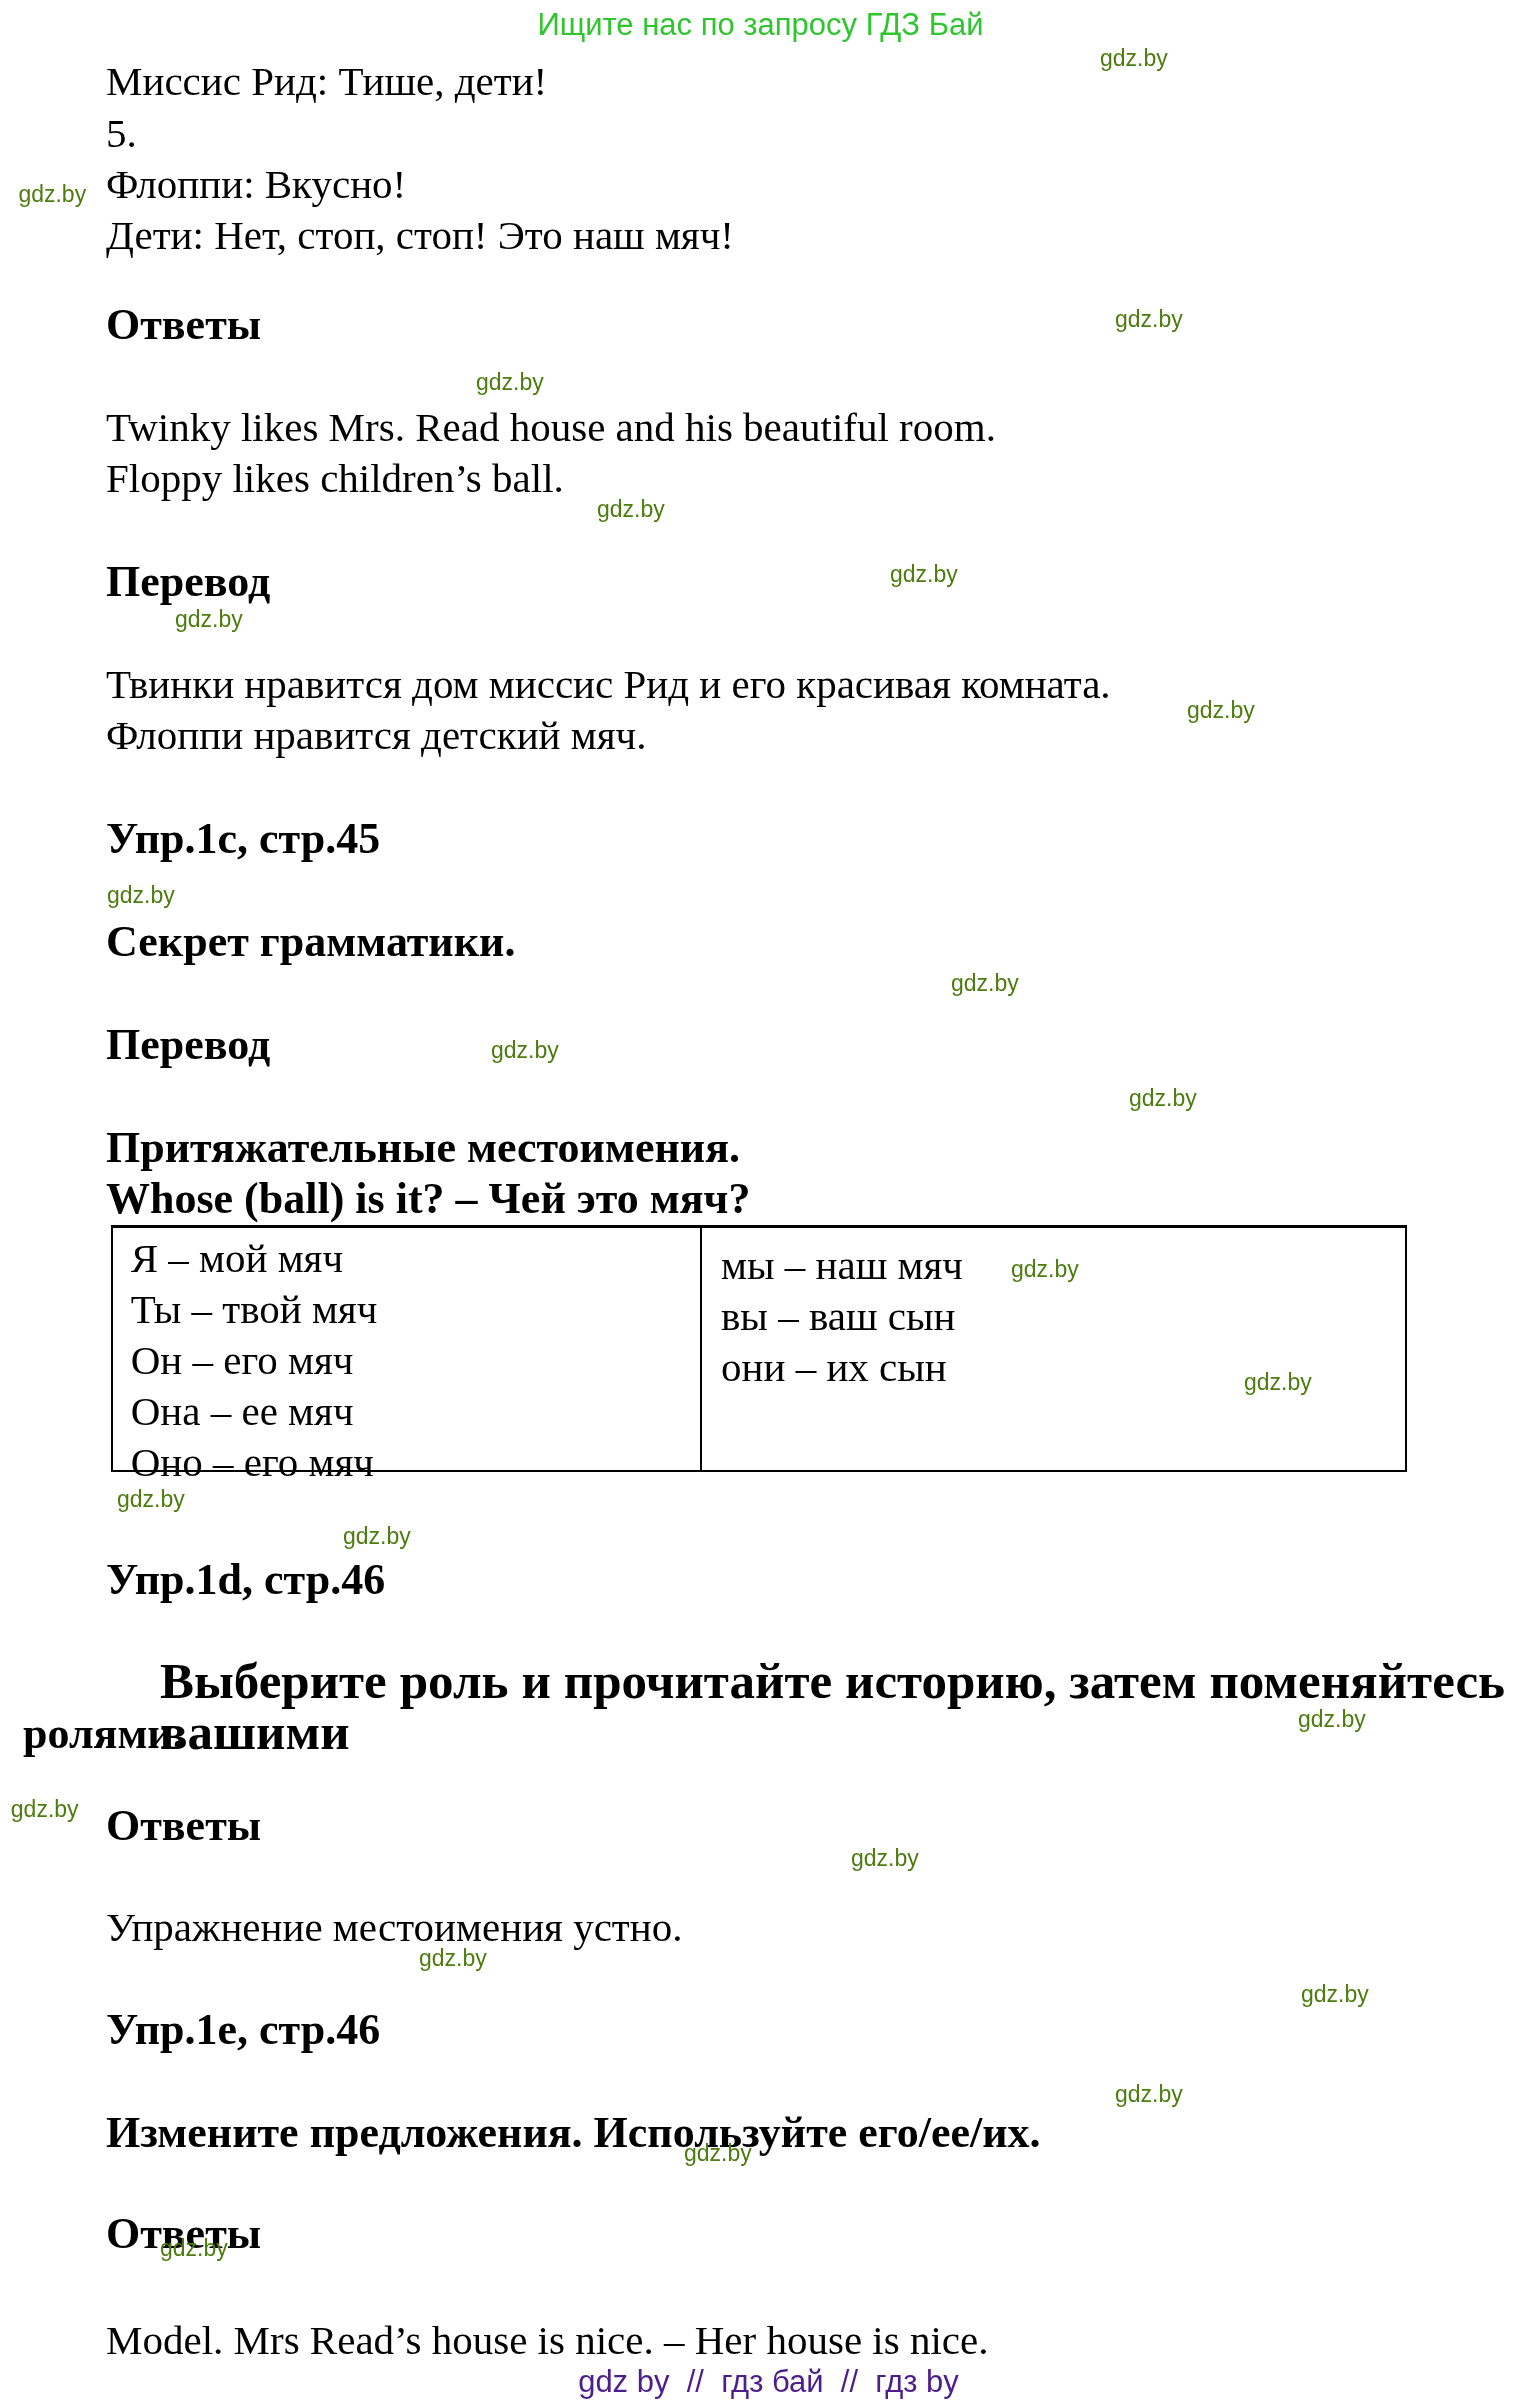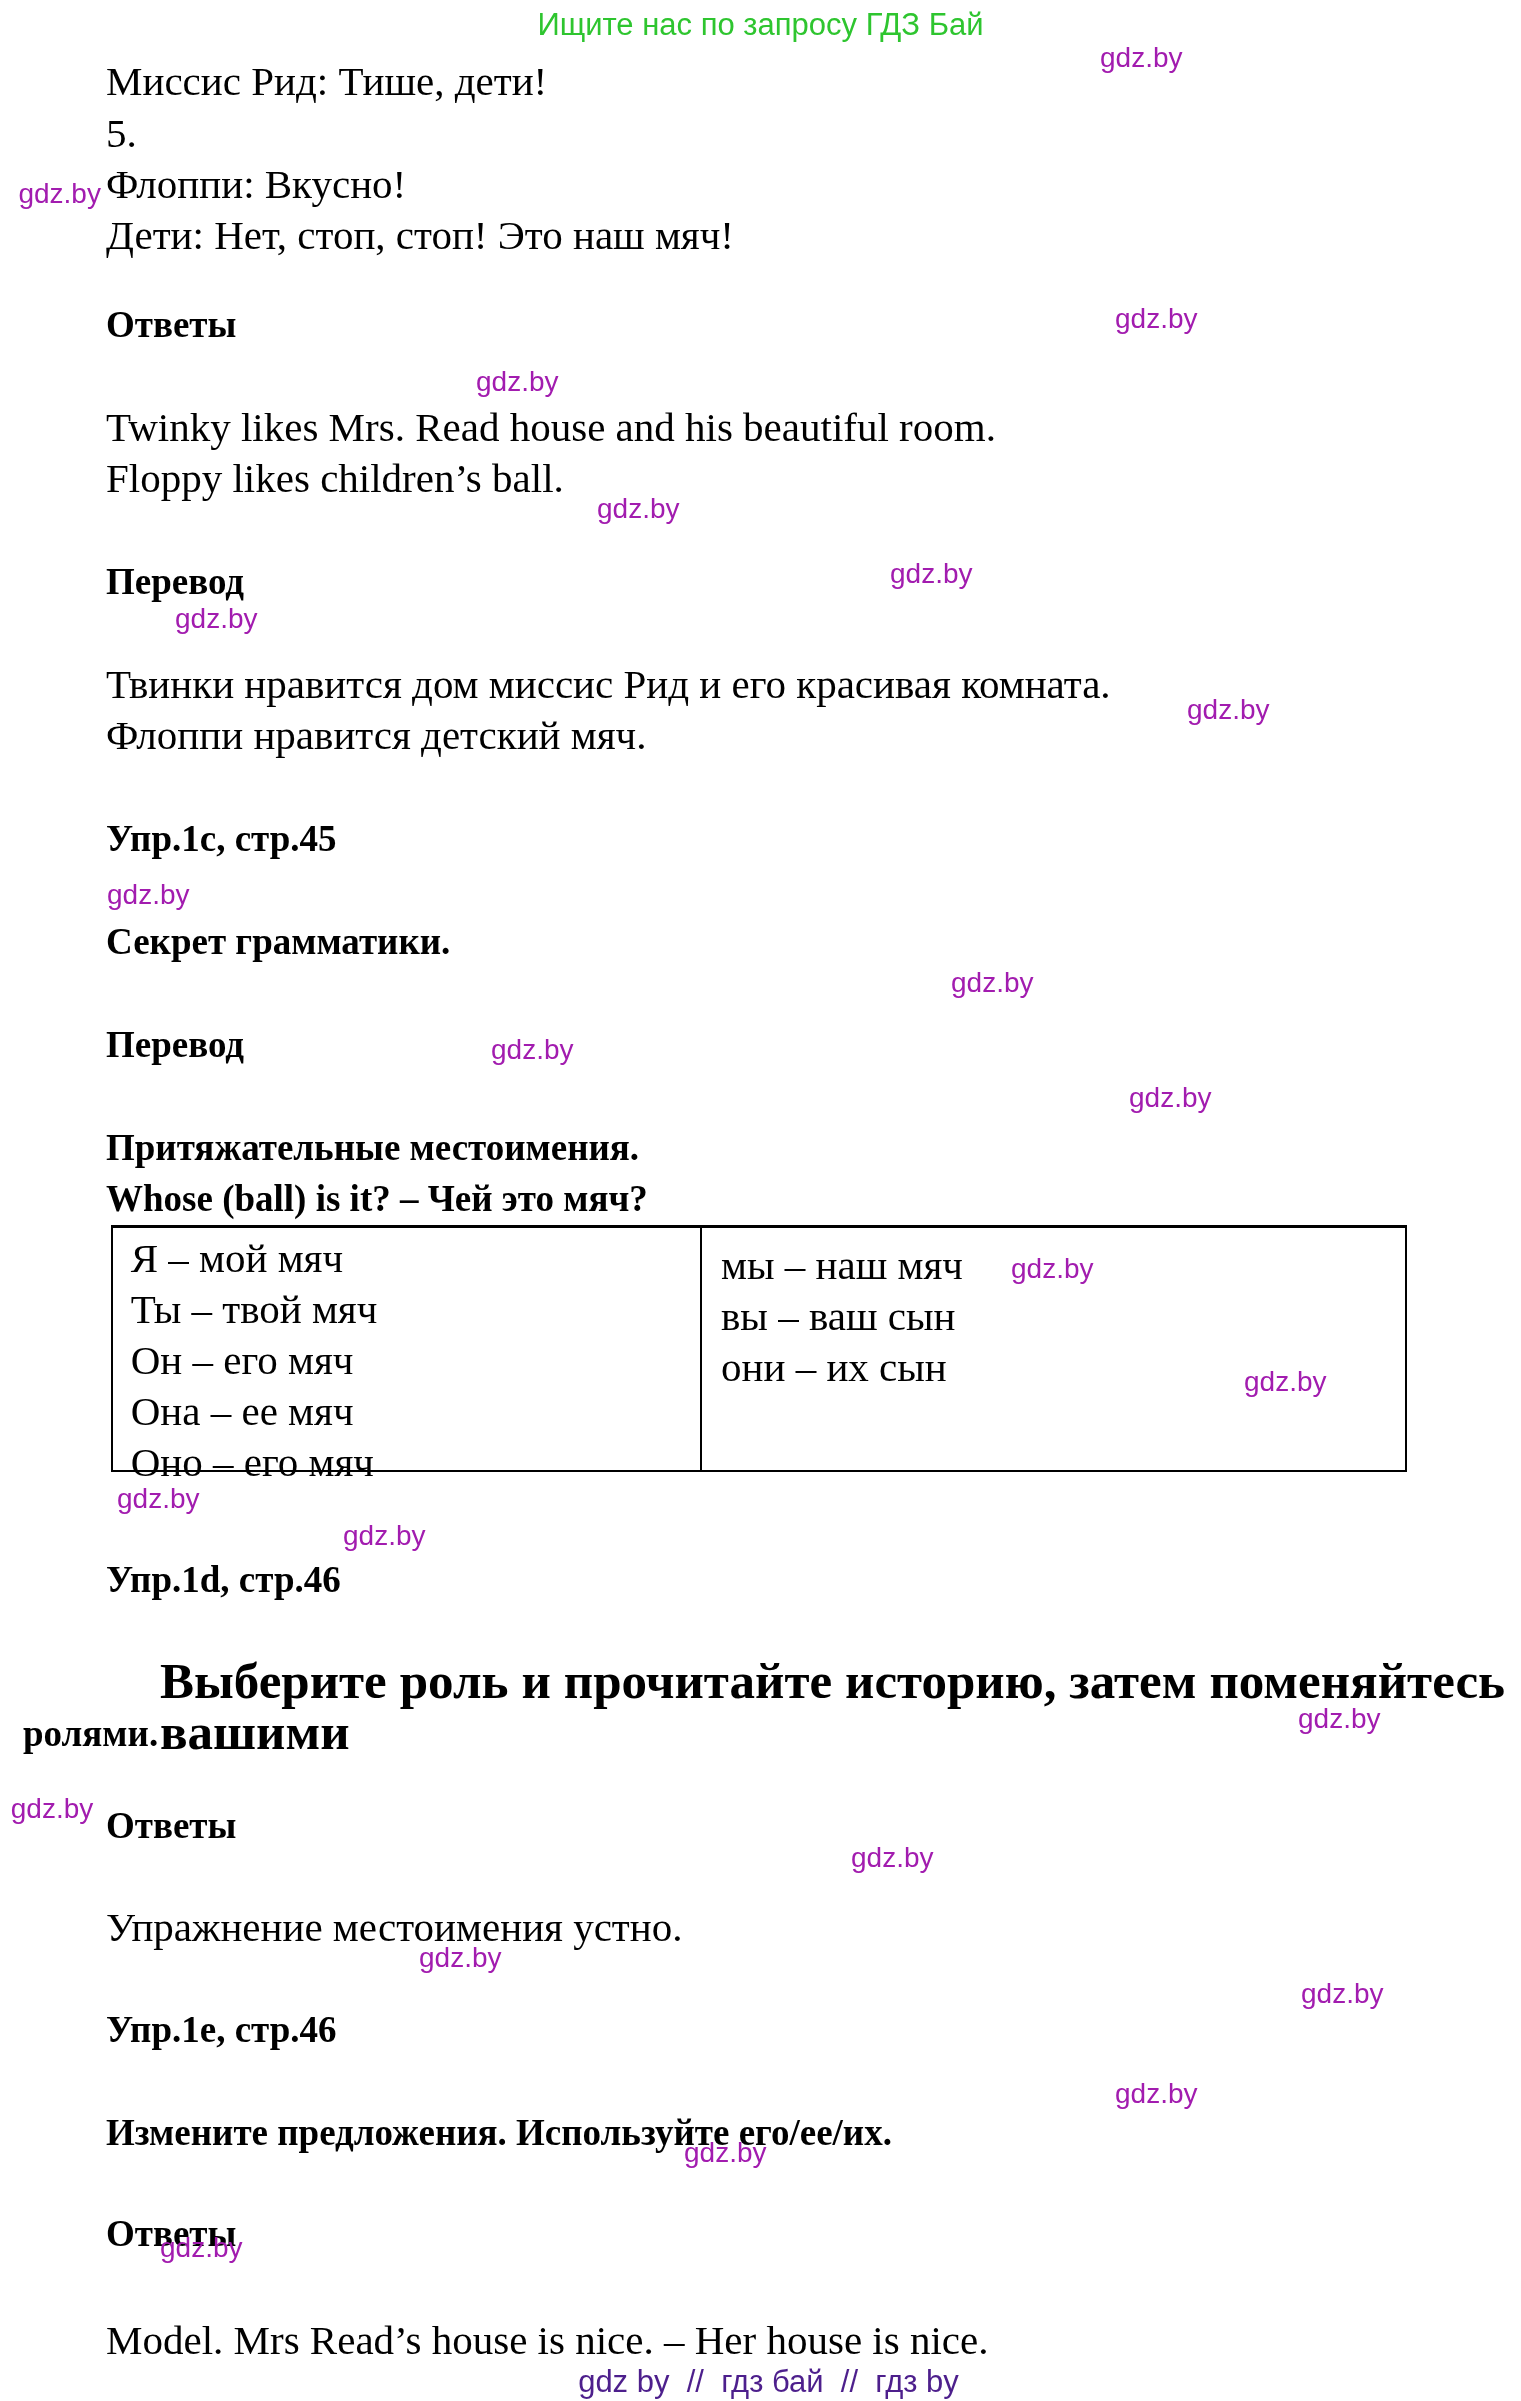--- a/index.html
+++ b/index.html
@@ -7,25 +7,25 @@
     position:relative; width:1521px; height:2401px;
     background:#ffffff; overflow:hidden;
     font-family:"Liberation Serif","DejaVu Serif",serif;
   }
   .t {
     position:absolute; left:106px;
     font-family:"Liberation Serif","DejaVu Serif",serif;
     font-size:41px; line-height:51px; color:#000;
     white-space:nowrap;
   }
-  .b { font-weight:bold; font-size:37px; }
+  .b { font-weight:bold; font-size:44px; }
   .wm {
     position:absolute;
     font-family:"Liberation Sans","DejaVu Sans",sans-serif;
-    font-size:28px; line-height:26px; color:#a21caf; white-space:nowrap;
+    font-size:23px; line-height:26px; color:#4d7c0f; white-space:nowrap;
   }
   .promo {
     position:absolute; left:0; right:0; top:6.1px; text-align:center;
     font-family:"Liberation Sans","DejaVu Sans",sans-serif;
     font-size:31px; line-height:38px; font-weight:500; color:#2ec52f;
   }
   .footer {
     position:absolute; left:16px; right:0; top:2365px; text-align:center;
     font-family:"Liberation Sans","DejaVu Sans",sans-serif;
     font-size:31px; line-height:34px; font-weight:500; color:#4d1f8c;

